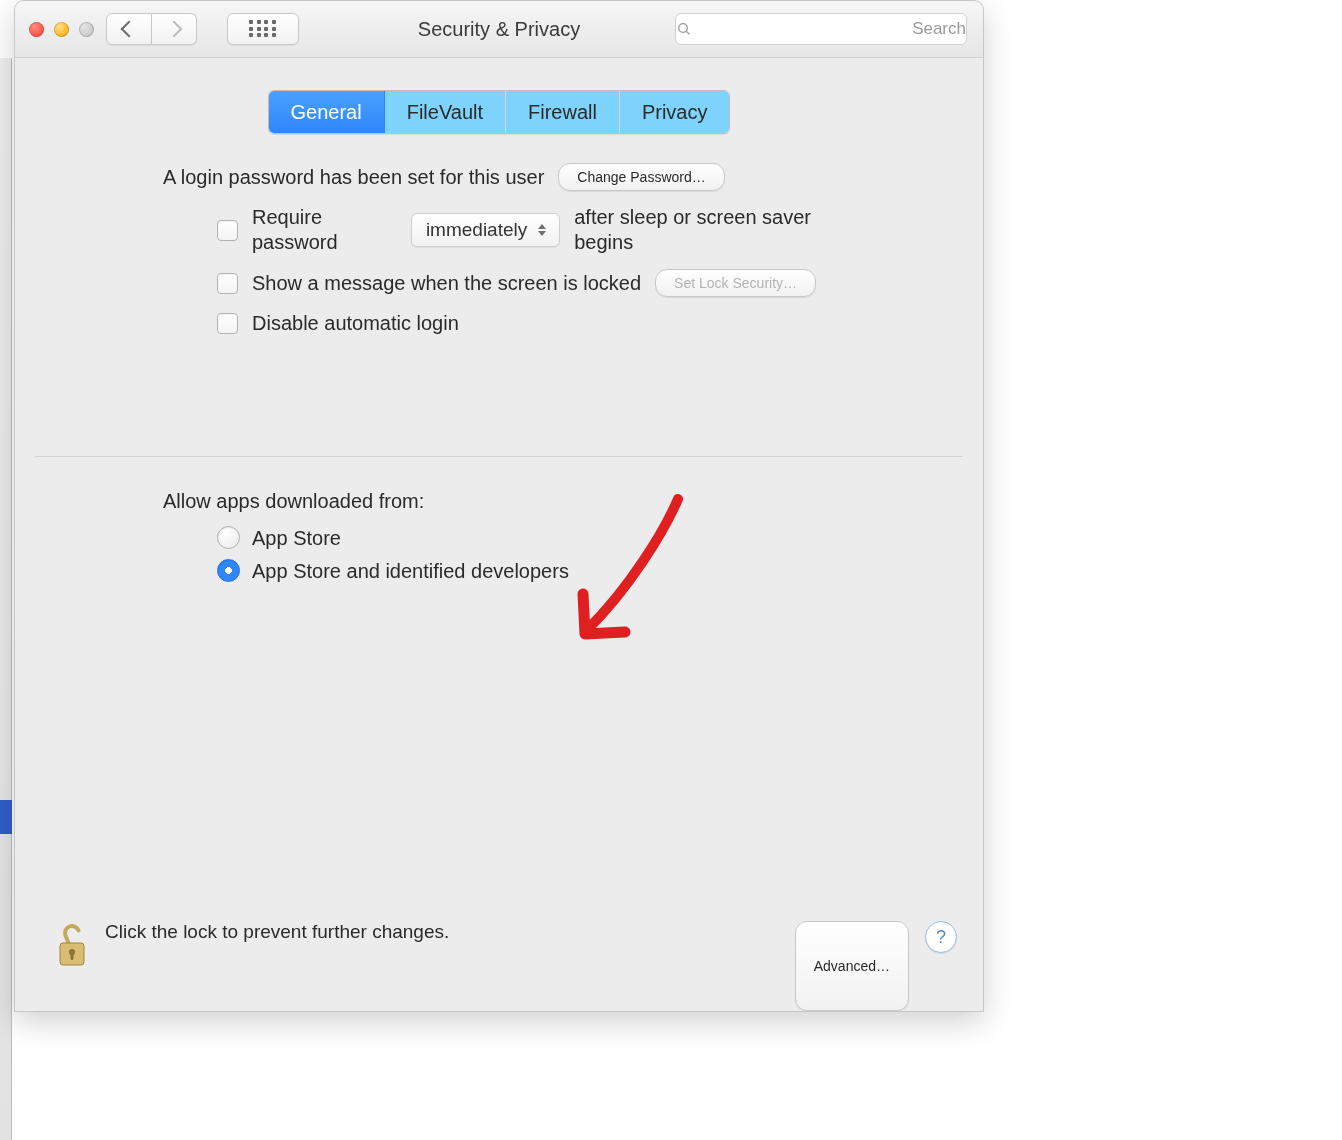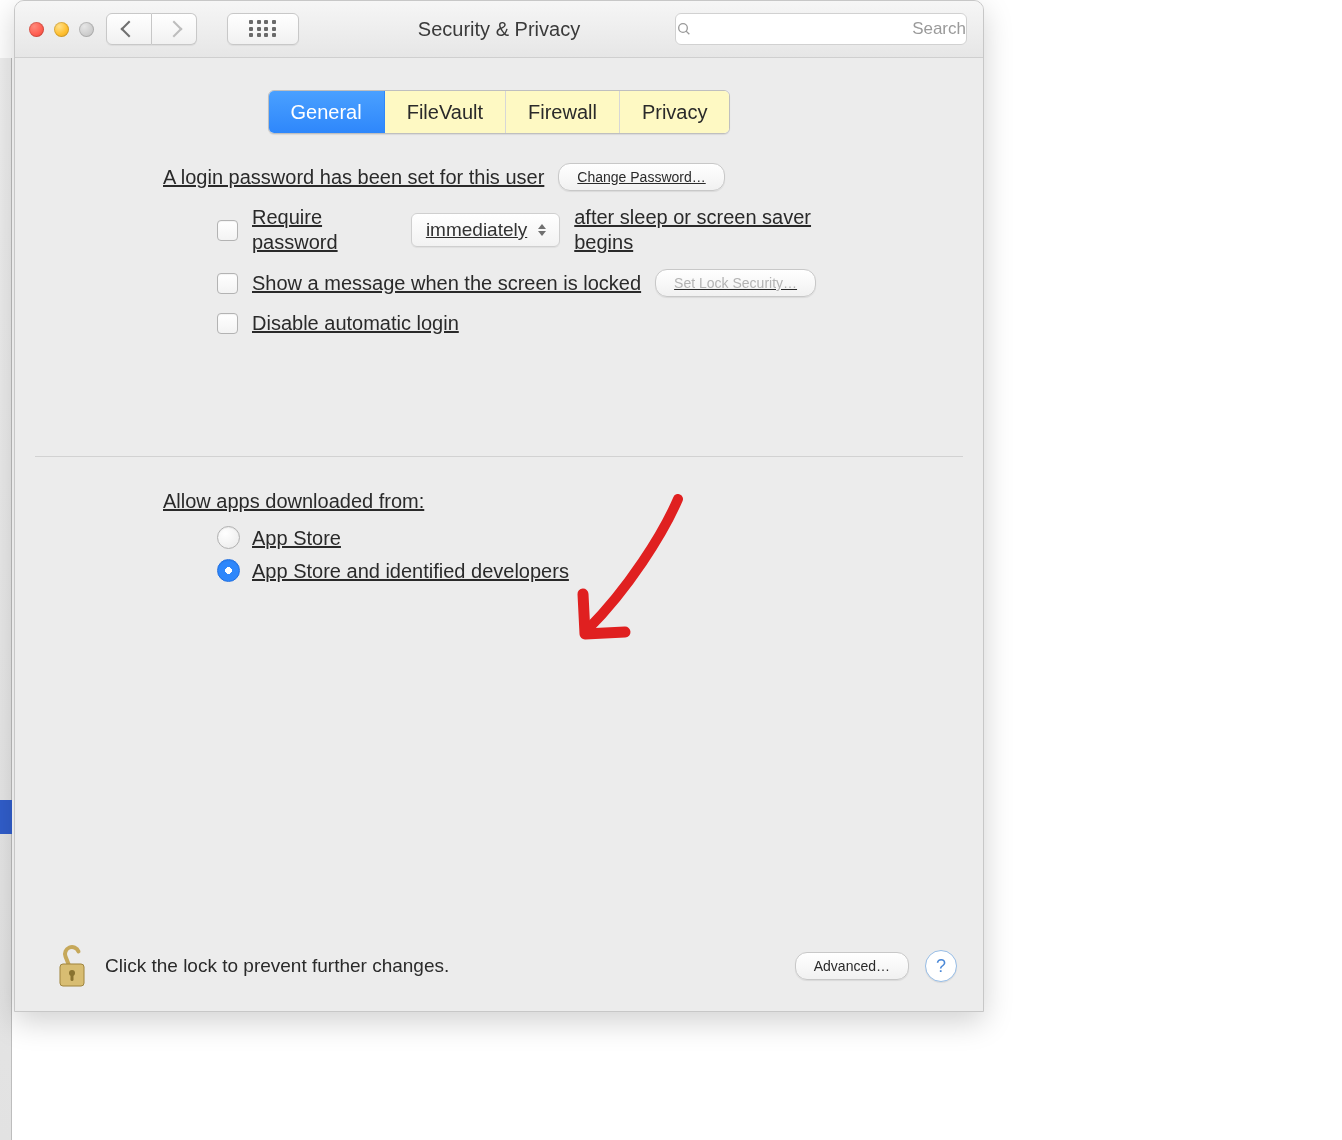--- a/index.html
+++ b/index.html
@@ -114,33 +114,33 @@
   }
   .seg {
     display:flex; border:1px solid #bfbfbf; border-radius:6px;
     overflow:hidden; background:#fff;
     box-shadow: 0 1px 1px rgba(0,0,0,.08);
   }
   .seg .tab {
     padding: 6px 22px; font-size: 20px; color:#2a2a2a;
     border-right: 1px solid #d7d7d7;
     display:flex; align-items:center; height:30px;
-    background:#fef9c3;
+    background:#7dd3fc;
   }
   .seg .tab:last-child { border-right:none; }
   .seg .tab.active {
     background: linear-gradient(#4aa0ff, #2e87fb);
     color:#fff; border-right-color: #2e87fb;
   }
   .hr-through-tabs {
     border:none; border-top:1px solid #d2d2d2;
     margin: -22px 0 0 0;
     position:relative; z-index:-1;
   }
-  .pane { padding: 50px 120px 0 130px; font-size: 20px; line-height: 1.25; text-decoration: underline;}
+  .pane { padding: 50px 120px 0 130px; font-size: 20px; line-height: 1.25;}
   .row { display:flex; align-items:center; gap: 14px; margin-bottom: 14px;}
   .indent { padding-left: 54px; }
   .push-btn {
     background: var(--btn-bg);
     border: 1px solid var(--btn-border);
     border-radius: 12px;
     padding: 5px 18px; font-size: 14px; color:#2a2a2a;
     box-shadow: 0 1px 1px rgba(0,0,0,.08);
     white-space: nowrap;
   }
@@ -187,21 +187,21 @@
   .red-arrow {
     position:absolute; left: 548px; top: 436px; pointer-events:none;
   }
   .red-dot {
     position:absolute; left: 1094px; top: 366px; width:8px; height:8px; border-radius:50%; background:#e02020;
   }
   
   .footer {
     position:absolute; left:0; right:0; bottom: 0;
     height: 90px;
-    display:flex; align-items:center; gap: 16px;
+    display:flex; gap: 16px;
     padding: 0 26px 0 40px;
   }
   .lock {
     width: 34px; height: 48px; flex:none;
   }
   .footer-text { font-size:19px; color:#2a2a2a; }
   .footer-spacer { flex:1; }
   .help-btn {
     width:30px; height:30px; border-radius:50%;
     border:1.5px solid #97bde6; color:#4b88d7;

